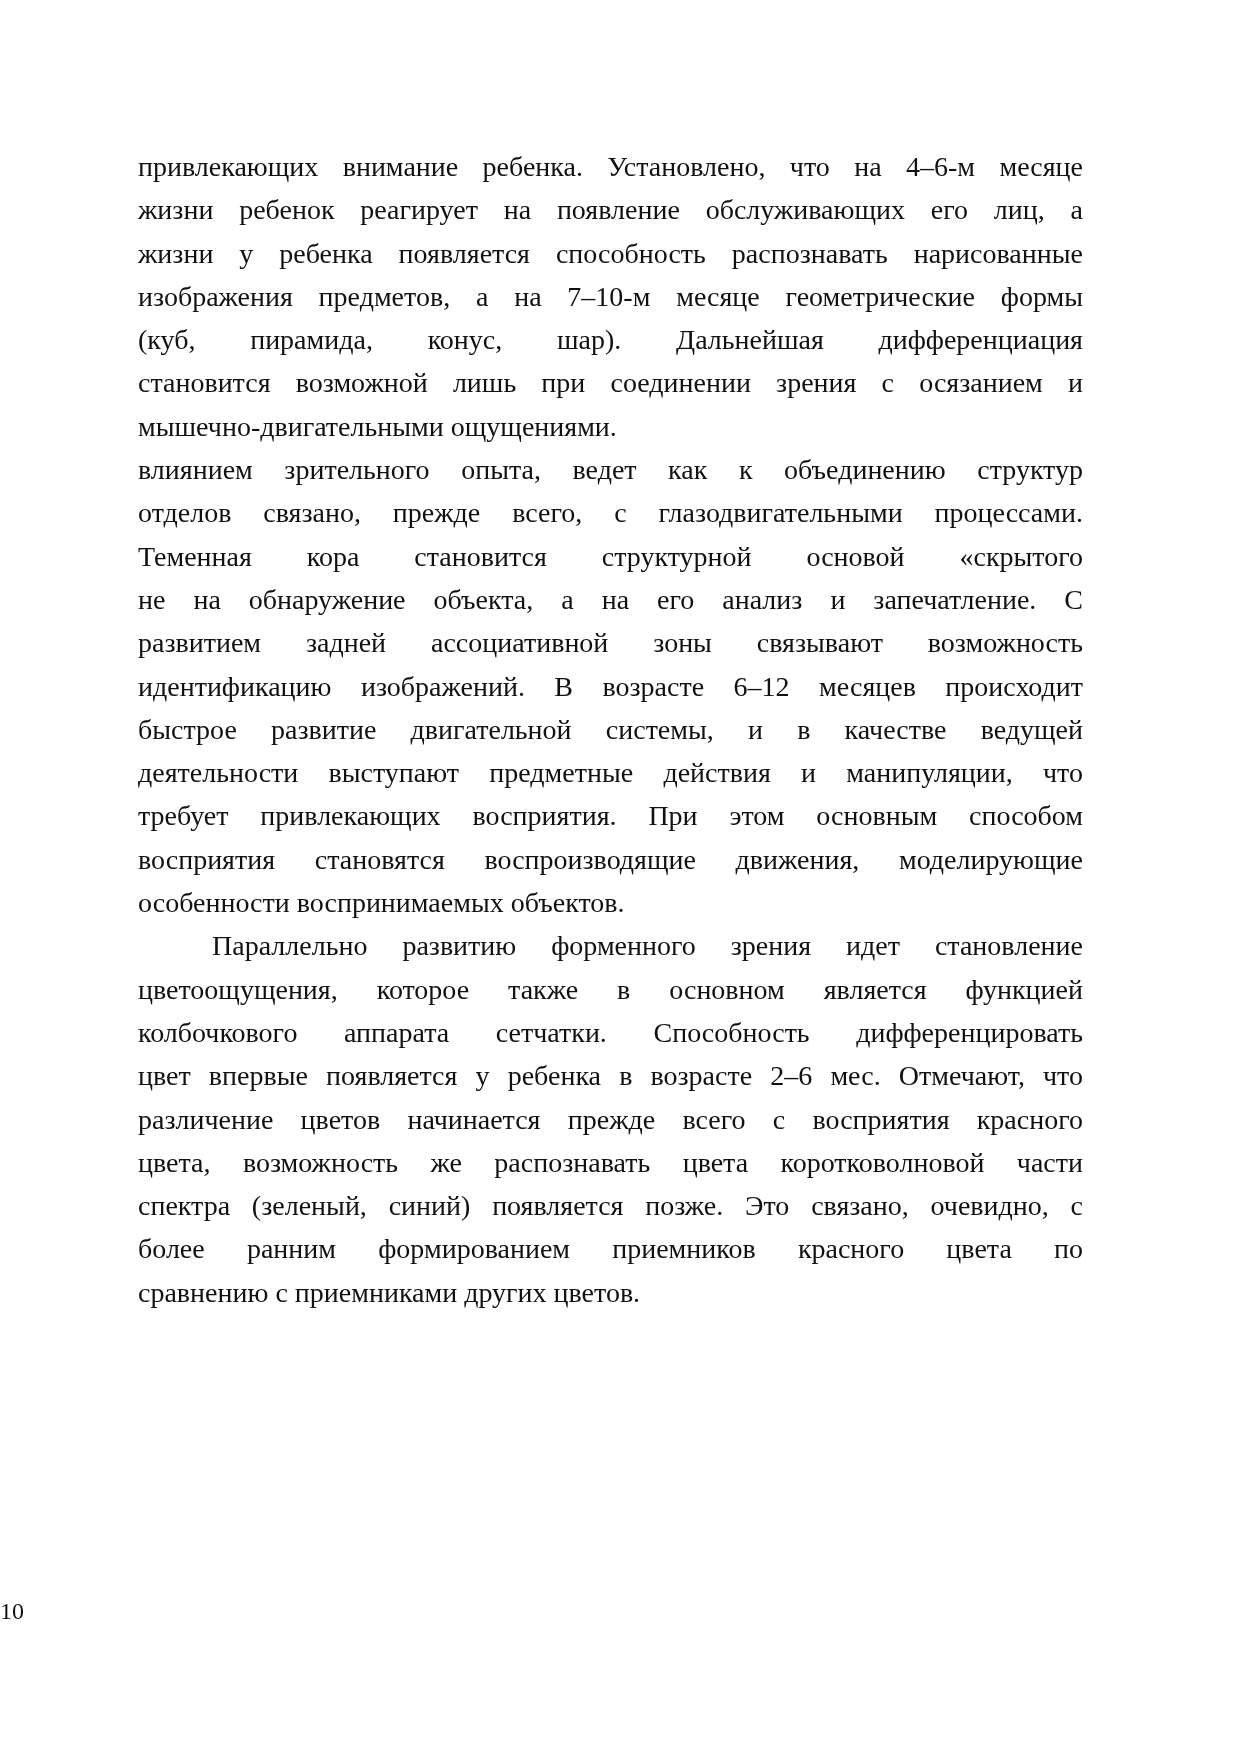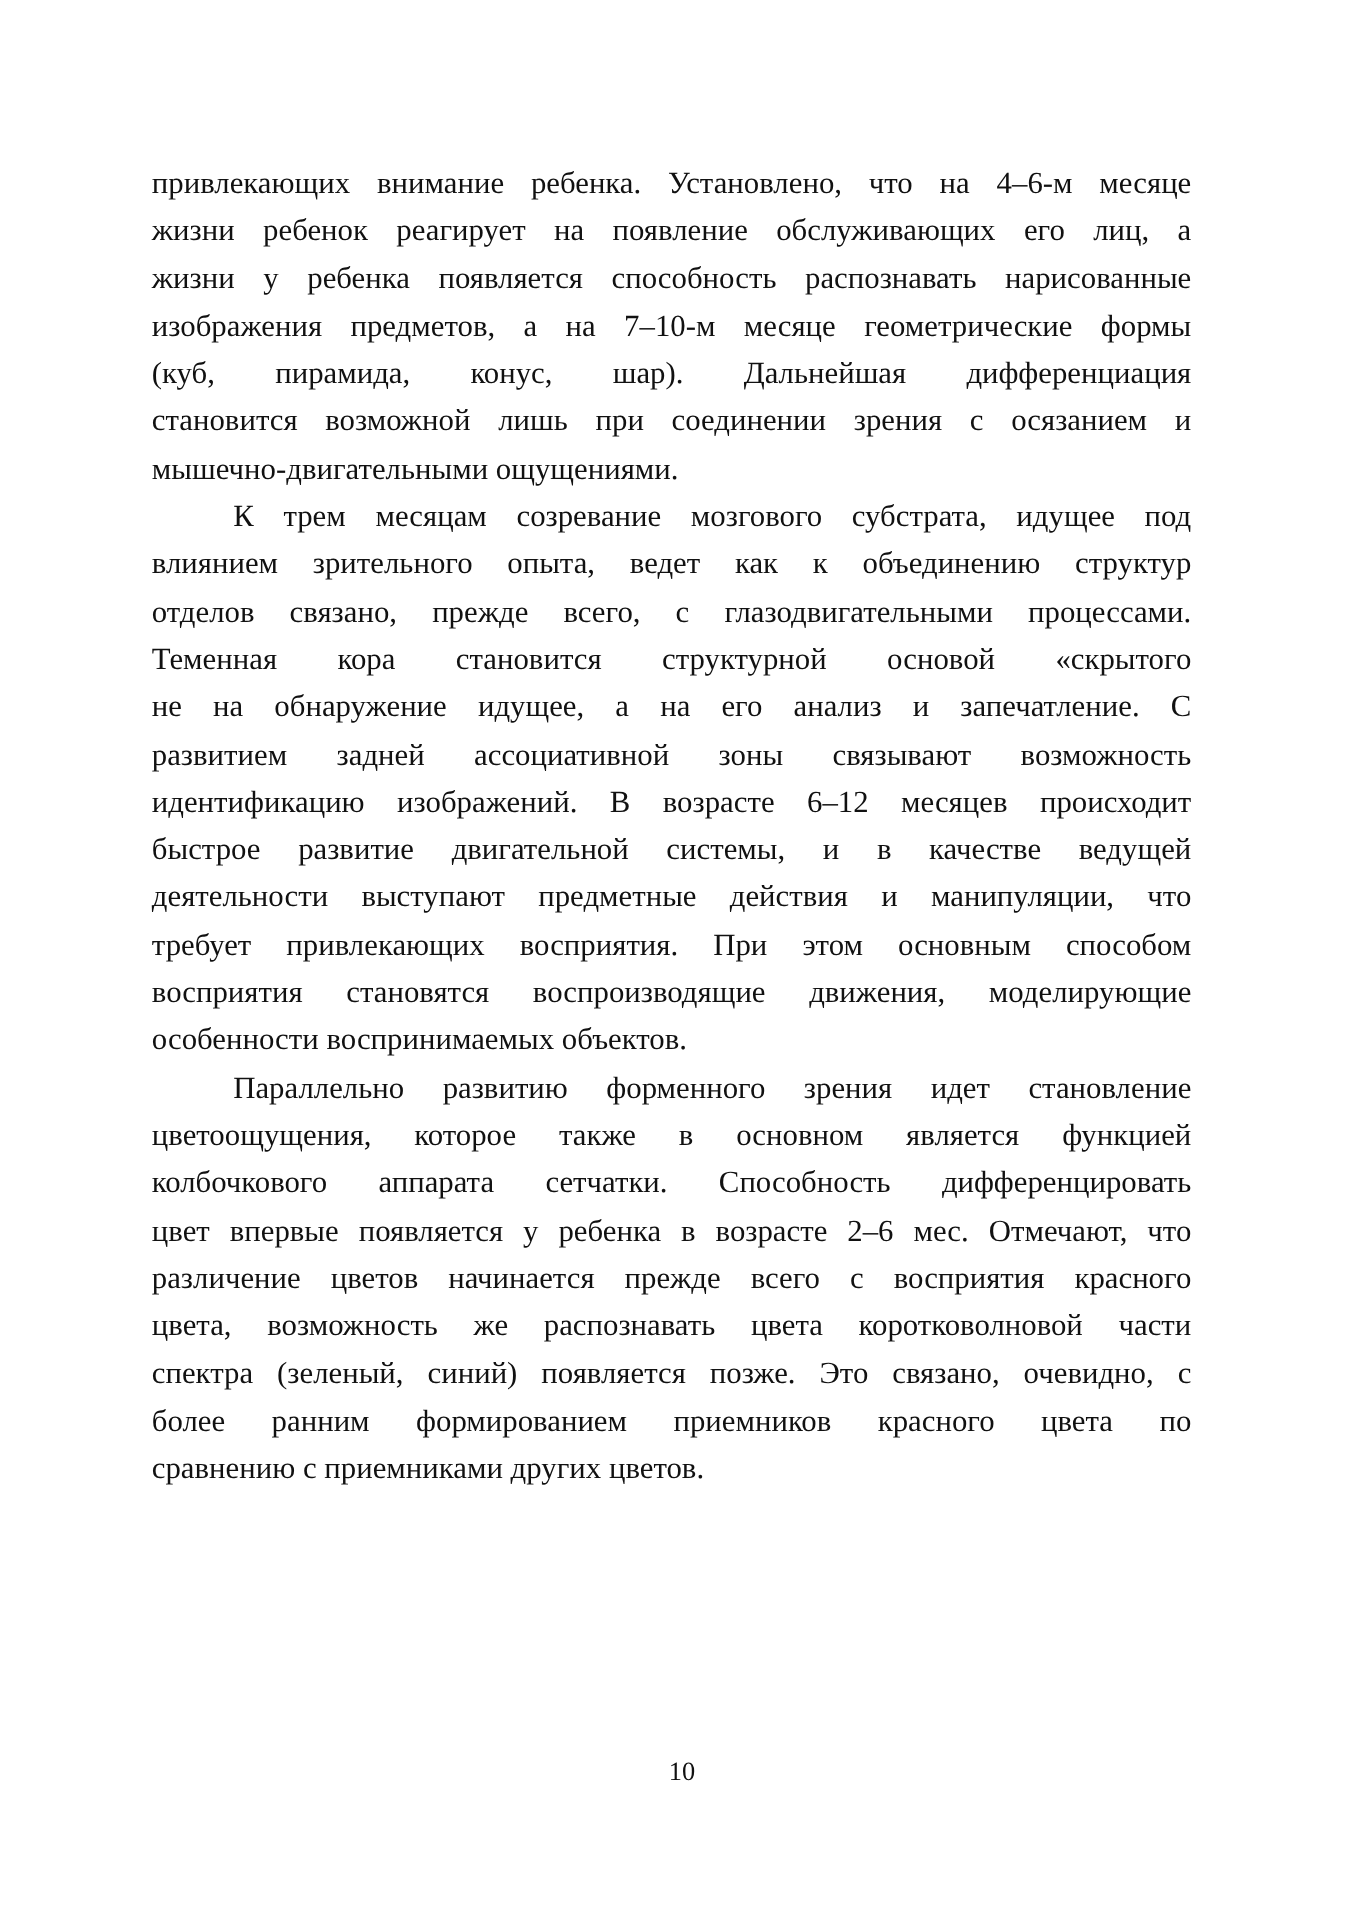--- a/index.html
+++ b/index.html
@@ -3,42 +3,41 @@
 <meta charset="utf-8">
 <style>
   html, body { margin: 0; padding: 0; background: #ffffff; }
   body { width: 1240px; height: 1754px; position: relative; overflow: hidden;
          font-family: "Liberation Serif", "DejaVu Serif", serif; color: #111; }
   .page { position: absolute; left: 138px; top: 145px; width: 945px; }
   .line { font-size: 28px; line-height: 43.3px; height: 43.3px; white-space: nowrap;
           text-align: justify; text-align-last: justify; }
   .line.last { text-align-last: left; }
   .line.indent { padding-left: 74px; }
-  .pagenum { position: absolute; top: 1598px; left: 0; width: 1240px; text-align: center;
+  .pagenum { position: absolute; top: 1598px; left: 0; width: 1240px; text-align: left;
              font-size: 24px; }
 </style>
 </head>
 <body>
 
 <div class="page" id="page">
     <div>
       <div class="line">привлекающих внимание ребенка. Установлено, что на 4–6-м месяце</div>
       <div class="line">жизни ребенок реагирует на появление обслуживающих его лиц, а</div>
       <div class="line">жизни у ребенка появляется способность распознавать нарисованные</div>
       <div class="line">изображения предметов, а на 7–10-м месяце геометрические формы</div>
       <div class="line">(куб, пирамида, конус, шар). Дальнейшая дифференциация</div>
       <div class="line">становится возможной лишь при соединении зрения с осязанием и</div>
       <div class="line last">мышечно-двигательными ощущениями.</div>
     </div>
     <div>
-      <div class="line indent">К трем месяцам созревание мозгового субстрата, идущее под</div>
       <div class="line">влиянием зрительного опыта, ведет как к объединению структур</div>
       <div class="line">отделов связано, прежде всего, с глазодвигательными процессами.</div>
       <div class="line">Теменная кора становится структурной основой «скрытого</div>
-      <div class="line">не на обнаружение идущее, а на его анализ и запечатление. С</div>
+      <div class="line">не на обнаружение объекта, а на его анализ и запечатление. С</div>
       <div class="line">развитием задней ассоциативной зоны связывают возможность</div>
       <div class="line">идентификацию изображений. В возрасте 6–12 месяцев происходит</div>
       <div class="line">быстрое развитие двигательной системы, и в качестве ведущей</div>
       <div class="line">деятельности выступают предметные действия и манипуляции, что</div>
       <div class="line">требует привлекающих восприятия. При этом основным способом</div>
       <div class="line">восприятия становятся воспроизводящие движения, моделирующие</div>
       <div class="line last">особенности воспринимаемых объектов.</div>
     </div>
     <div>
       <div class="line indent">Параллельно развитию форменного зрения идет становление</div>

